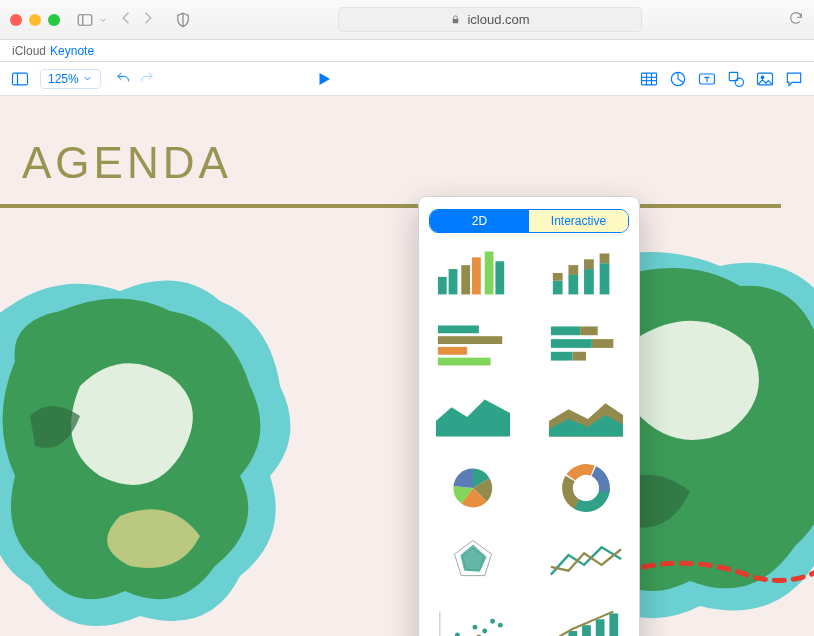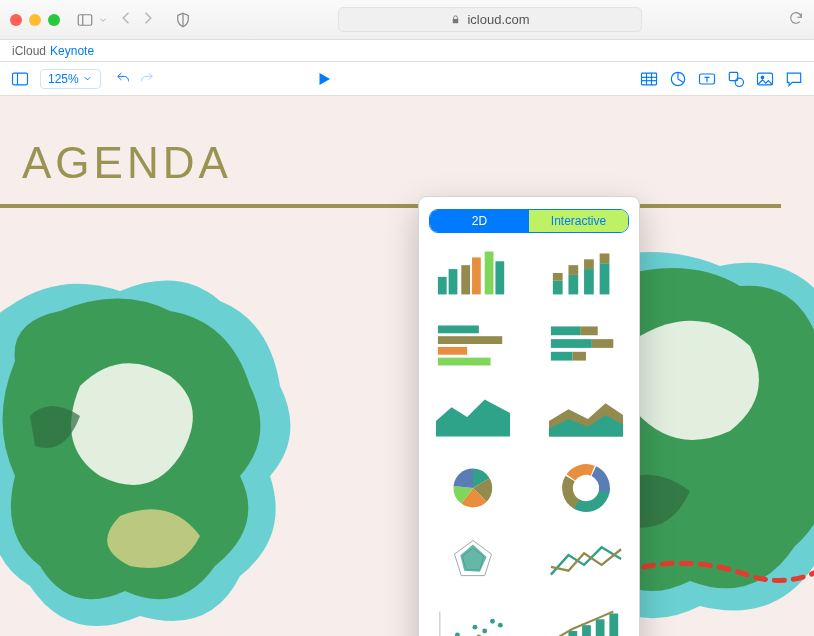--- a/index.html
+++ b/index.html
@@ -59,21 +59,21 @@
   
   .blob{position:absolute;}
   .blob svg{display:block;}
   .route{stroke:#e33b2e;stroke-width:5;fill:none;stroke-dasharray:10 9;stroke-linecap:round;}
 
   
   .popover{position:absolute;top:100px;left:418px;width:222px;background:#fff;border:1px solid #d4d4d4;border-radius:8px;box-shadow:0 12px 34px rgba(0,0,0,.22);padding:12px 10px 14px;}
   .seg{display:flex;border:1px solid var(--blue);border-radius:9px;overflow:hidden;margin-bottom:12px;}
   .seg div{flex:1;text-align:center;font-size:12px;padding:4px 0;}
   .seg .on{background:var(--blue);color:#fff;}
-  .seg .off{color:var(--blue);background:#bef264;}
+  .seg .off{color:var(--blue);background:#fef9c3;}
   .grid{display:grid;grid-template-columns:1fr 1fr;gap:18px 26px;}
   .cell{position:relative;height:54px;display:flex;align-items:center;justify-content:center;}
   .cell svg{width:78px;height:50px;}
 </style>
 </head>
 <body>
 
 <div class="safari-bar">
   <div class="traffic">
     <div class="dot red"></div>

